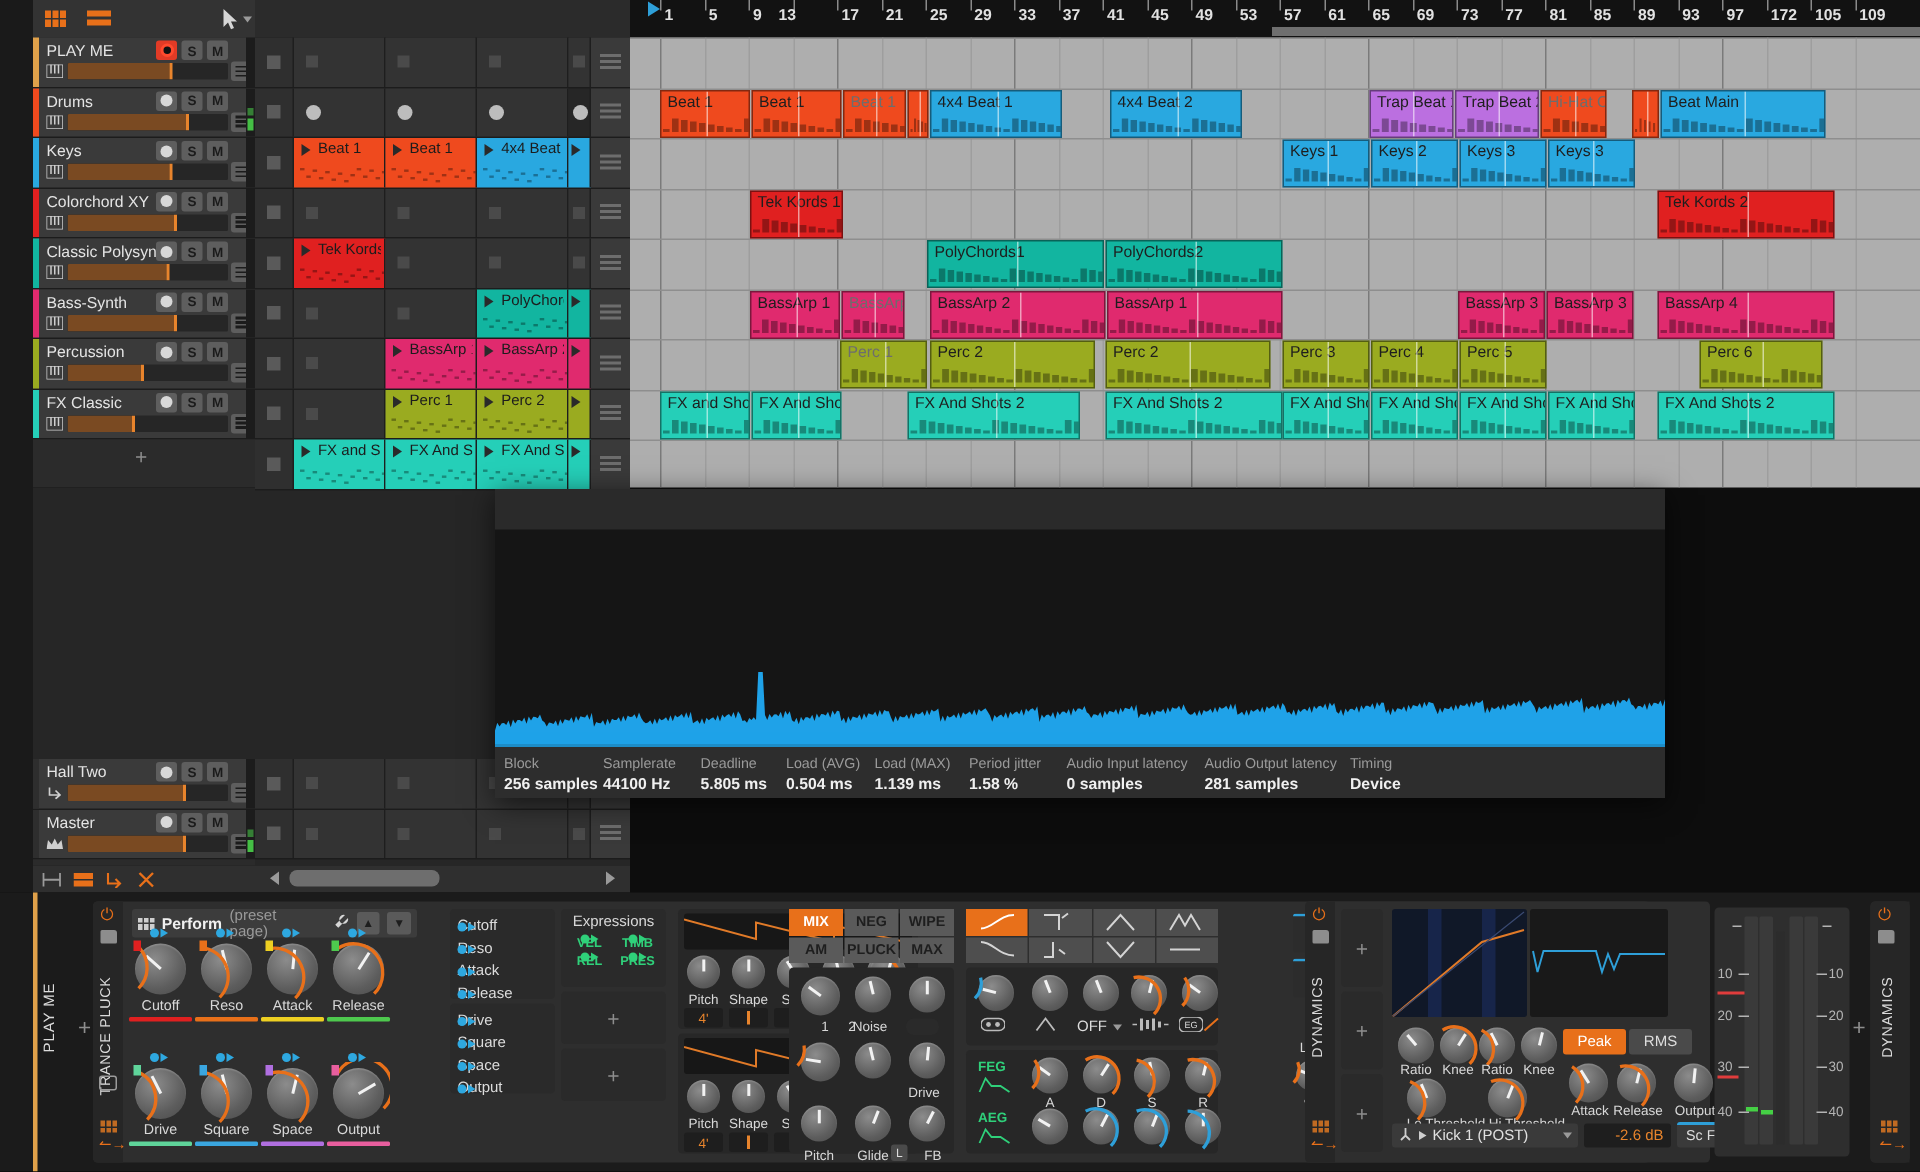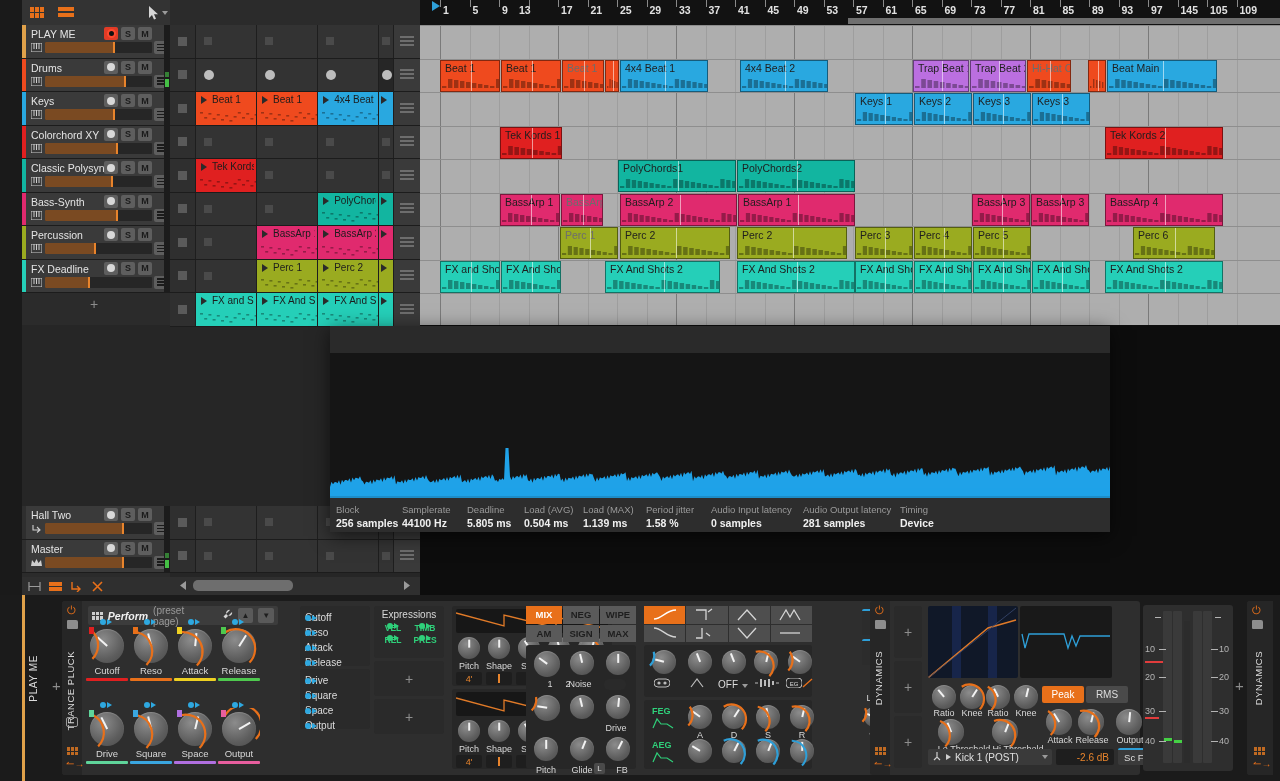--- a/index.html
+++ b/index.html
@@ -124,21 +124,21 @@
   .pw { position:absolute; left:5px; top:4px; width:11px;height:11px; color:#e8701a; font-size:11px; line-height:11px;}
   .fld { position:absolute; left:5px; top:19px; width:11px;height:9px; background:#8d8d8d; border-radius:1px 2px 1px 1px;}
   .raildots { position:absolute; left:5px; bottom:20px; width:11px;height:8px;display:grid;grid-template-columns:repeat(3,1fr);grid-template-rows:repeat(2,1fr);gap:1px;}
   .raildots i{background:#c06a22;display:block;}
   .railmod { position:absolute; left:4px; bottom:6px; font-size:10px; color:#e8701a;}
   .railsq { position:absolute; left:4px; bottom:48px; width:12px;height:10px;border:1.5px solid #9a9a9a;border-radius:2px;}
 
   .hdrbar { position:absolute; height:19px; background:#3c3c3c; border-radius:2px; display:flex; align-items:center; padding:0 4px; gap:5px;}
   .hdrbar .gd { width:11px;height:8px;display:grid;grid-template-columns:repeat(3,1fr);grid-template-rows:repeat(2,1fr);gap:1px;}
   .hdrbar .gd i{background:#cfcfcf;display:block;}
-  .hdrbar .t1 { font-size:10.5px; color:#f0f0f0; font-weight:bold;font-style:italic;}
+  .hdrbar .t1 { font-size:10.5px; color:#f0f0f0; font-weight:bold;}
   .hdrbar .t2 { font-size:10px; color:#9a9a9a;}
   .sqbtn { width:16px;height:15px;background:#5a5a5a;border-radius:2px;display:flex;align-items:center;justify-content:center;color:#1e1e1e;font-size:8px;}
 
   .knob { position:absolute; border-radius:50%; background:radial-gradient(circle at 38% 32%, #8c8c8c, #5d5d5d 62%, #4a4a4a 100%);
           box-shadow:inset 0 1px 1px rgba(255,255,255,.18); }
   .knob .ptr { position:absolute; left:50%; top:50%; width:1.6px; background:#f2f2f2; transform-origin:50% 100%;}
   .klabel { position:absolute; font-size:9.5px; color:#d8d8d8; text-align:center; }
   .kstrip { position:absolute; height:3px; border-radius:1px;}
   .modarrow { position:absolute; display:flex; align-items:center; gap:1px;}
   .modarrow .d { width:6px;height:6px;border-radius:50%;background:#2ea8e0;}
@@ -264,21 +264,21 @@
         <div class="tick" style="left: 613px;">81</div>
         <div class="tickline" style="left: 639.5px;"></div>
         <div class="tick" style="left: 642.5px;">85</div>
         <div class="tickline" style="left: 669px;"></div>
         <div class="tick" style="left: 672px;">89</div>
         <div class="tickline" style="left: 698.5px;"></div>
         <div class="tick" style="left: 701.5px;">93</div>
         <div class="tickline" style="left: 728px;"></div>
         <div class="tick" style="left: 731px;">97</div>
         <div class="tickline" style="left: 757.5px;"></div>
-        <div class="tick" style="left: 760.5px;">145</div>
+        <div class="tick" style="left: 760.5px;">172</div>
         <div class="tickline" style="left: 787px;"></div>
         <div class="tick" style="left: 790px;">105</div>
         <div class="tickline" style="left: 816.5px;"></div>
         <div class="tick" style="left: 819.5px;">109</div>
       </div>
     <div class="ruler-band"></div>
     <div class="ruler-band2"></div>
   </div>
 
   <div class="leftedge"></div>
@@ -497,21 +497,21 @@
             <i></i>
             <i></i>
             <i></i>
           </div>
         </div>
         <div class="trk-meter"></div>
       </div>
       <div class="trk">
         <div class="trk-color" style="background: rgb(37, 207, 184);"></div>
         <div class="trk-body">
-          <div class="trk-name">FX Deadline</div>
+          <div class="trk-name">FX Classic</div>
           <div class="trk-btns">
             <div class="tbtn rec">
               <i></i>
             </div>
             <div class="tbtn">S</div>
             <div class="tbtn">M</div>
           </div>
           <div class="trk-row2">
             <div class="trk-ico">
               <svg width="11" height="9" viewBox="0 0 11 9">
@@ -2302,21 +2302,21 @@
               <span class="vline"></span>
             </div>
           </div>
       </div>
 
       <div class="tabgrid" id="mixtabs" style="left:464px;top:5px;width:110px;height:36px;grid-template-columns:repeat(3,1fr);grid-template-rows:repeat(2,1fr);">
           <div class="tb2 on">MIX</div>
           <div class="tb2">NEG</div>
           <div class="tb2">WIPE</div>
           <div class="tb2">AM</div>
-          <div class="tb2">SIGN</div>
+          <div class="tb2">PLUCK</div>
           <div class="tb2">MAX</div>
         </div>
       <div class="devbox" style="left:464px;top:44px;width:110px;height:124px;background:#272727;">
         <div id="mixknobs">
             <div class="knob" style="left: 8px; top: 6px; width: 26px; height: 26px;">
               <div class="ptr" style="height: 9.88px; transform: translate(-50%, -100%) rotate(-54deg);"></div>
             </div>
             <div class="knob" style="left: 44px; top: 6px; width: 24px; height: 24px;">
               <div class="ptr" style="height: 9.12px; transform: translate(-50%, -100%) rotate(-13.5deg);"></div>
             </div>

